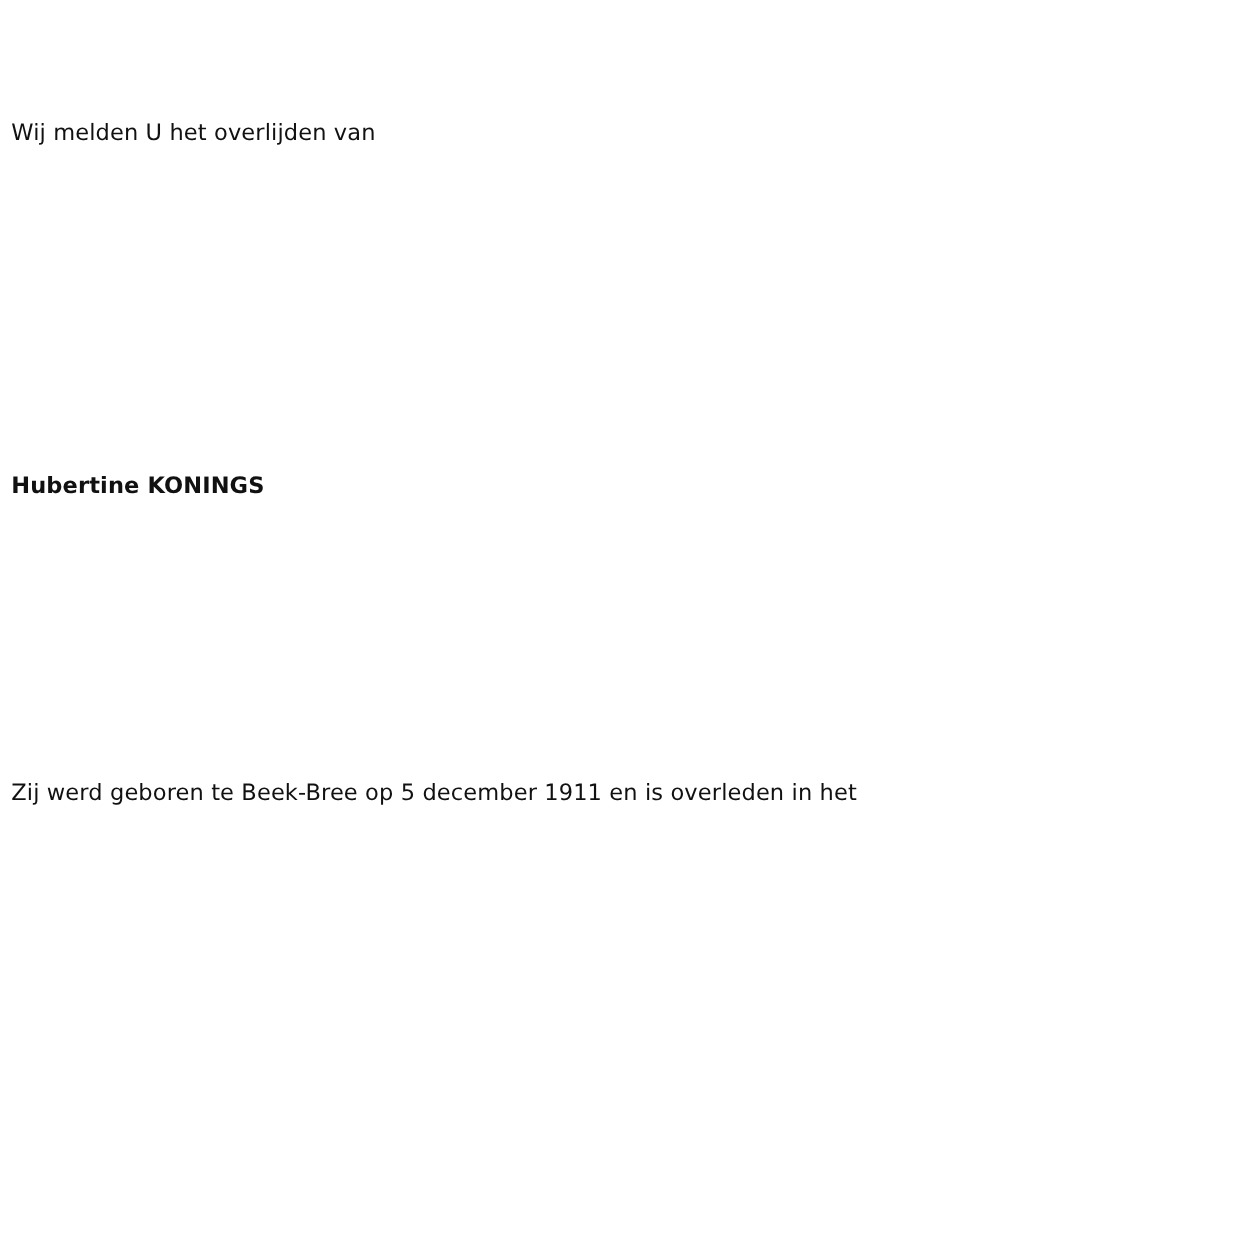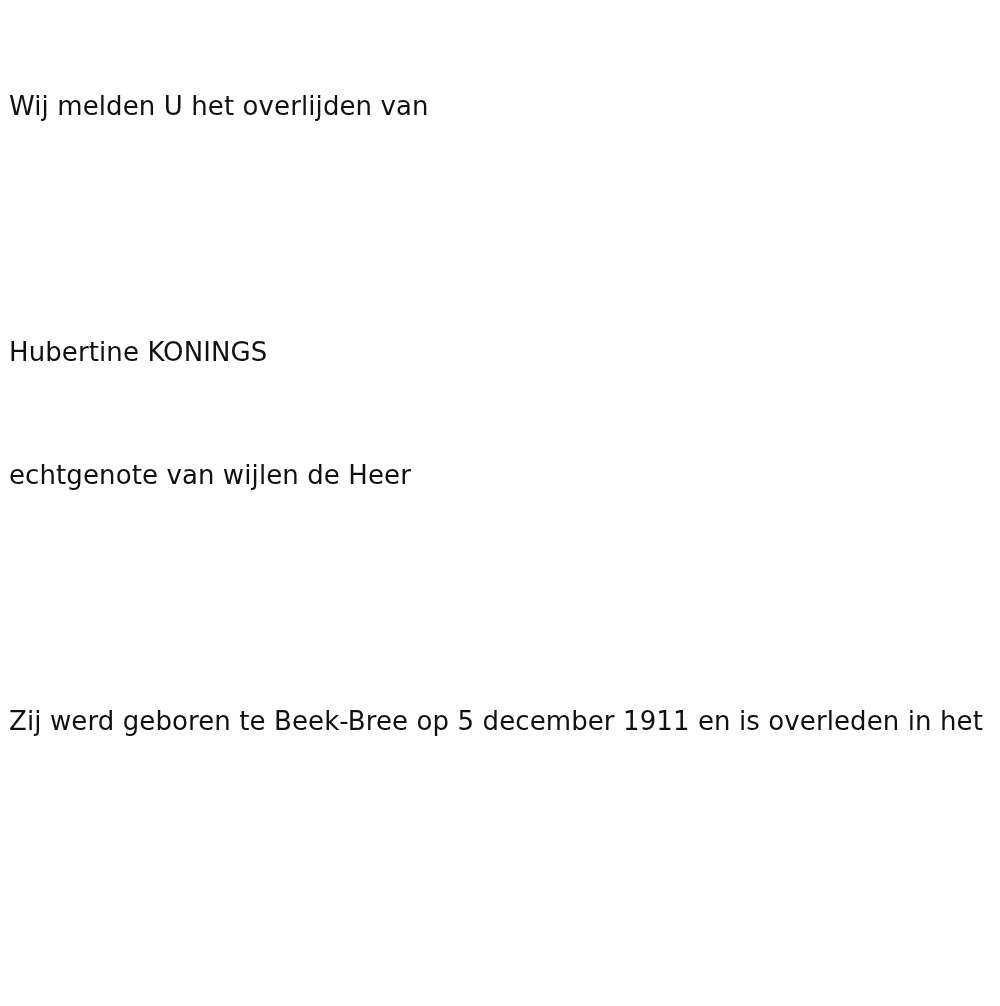--- a/index.html
+++ b/index.html
@@ -19,57 +19,57 @@
 
   .notice {
     box-sizing: border-box;
     width: 1000px;
     height: 1006px;
     padding: 4px 14px 0 9px;
   }
 
   
   .block {
-    font-size: 26px;
+    font-size: 18px;
     line-height: 41px;
     color: #111111;
     letter-spacing: 0.1px;
     white-space: pre-wrap;
   }
 
   
   .block + .block {
     margin-top: 41px;
   }
 
   .line {
     display: block;
     white-space: pre-wrap;
   }
 
   .name-line {
-    font-weight: normal;
+    font-weight: bold;
+    margin-top: 36px;
   }
 
   .dagger {
     font-weight: bold;
   }
 </style>
 </head>
 <body>
 
 <div class="notice">
 
   <div class="block">
     <span class="line">Wij melden U het overlijden van</span>
   </div>
 
   <div class="block">
     <span class="line name-line">Hubertine KONINGS</span>
-    <span class="line">echtgenote van wijlen de Heer</span>
   </div>
 
   <div class="block">
     <span class="line">Zij werd geboren te Beek-Bree op 5 december 1911 en is overleden in het</span>
     
     
   </div>
 
 </div>
 

